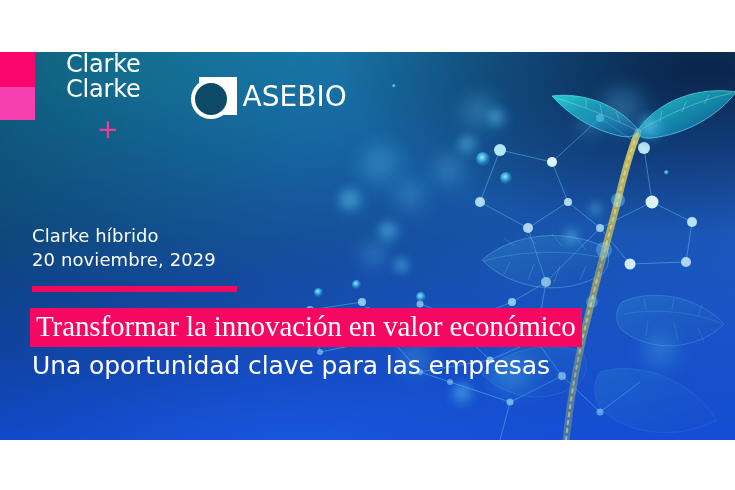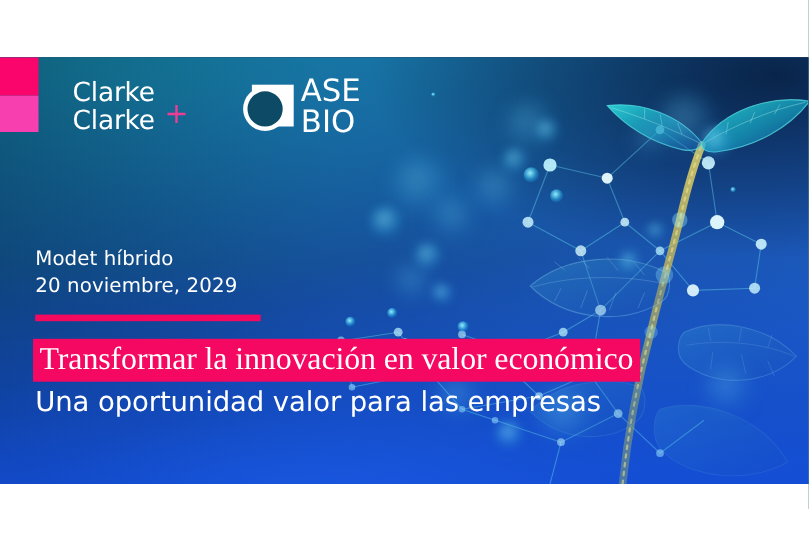--- a/index.html
+++ b/index.html
@@ -104,20 +104,21 @@
   .logo-row {
     position: absolute;
     left: 66px; top: 14px;
     height: 62px;
     display: flex;
     align-items: center;
   }
   .cm-logo {
     display: flex;
     align-items: center;
+    flex-direction: column;
   }
   .cm-words {
     display: flex;
     flex-direction: column;
     justify-content: center;
     line-height: 1.06;
   }
   .cm-words span {
     color: #ffffff;
     font-family: "DejaVu Sans", sans-serif;
@@ -140,21 +141,21 @@
     align-items: center;
     margin-left: 48px;
   }
   .asebio-mark {
     position: relative;
     width: 52px; height: 52px;
     flex: 0 0 auto;
   }
   .asebio-words {
     display: flex;
-    flex-direction: column;
+    flex-direction: row;
     justify-content: center;
     margin-left: 2px;
     line-height: 0.99;
   }
   .asebio-words span {
     color: #ffffff;
     font-family: "DejaVu Sans", sans-serif;
     font-size: 28px;
     font-weight: 400;
     letter-spacing: 0px;
@@ -430,26 +431,26 @@
         </svg>
       </div>
       <div class="asebio-words">
         <span>ASE</span>
         <span>BIO</span>
       </div>
     </div>
   </div>
 
   <div class="event-meta">
-    <div>Modet híbrido</div>
+    <div>Clarke híbrido</div>
     <div>20 noviembre, 2029</div>
   </div>
   <div class="meta-rule"></div>
 
   <div class="headline">
     <span>Transformar la innovación en valor económico</span>
   </div>
 
   <div class="subhead">
-    <div>Una oportunidad valor para las empresas</div>
+    <div>Una oportunidad clave para las empresas</div>
   </div>
 
 </div>
 
 </body></html>

